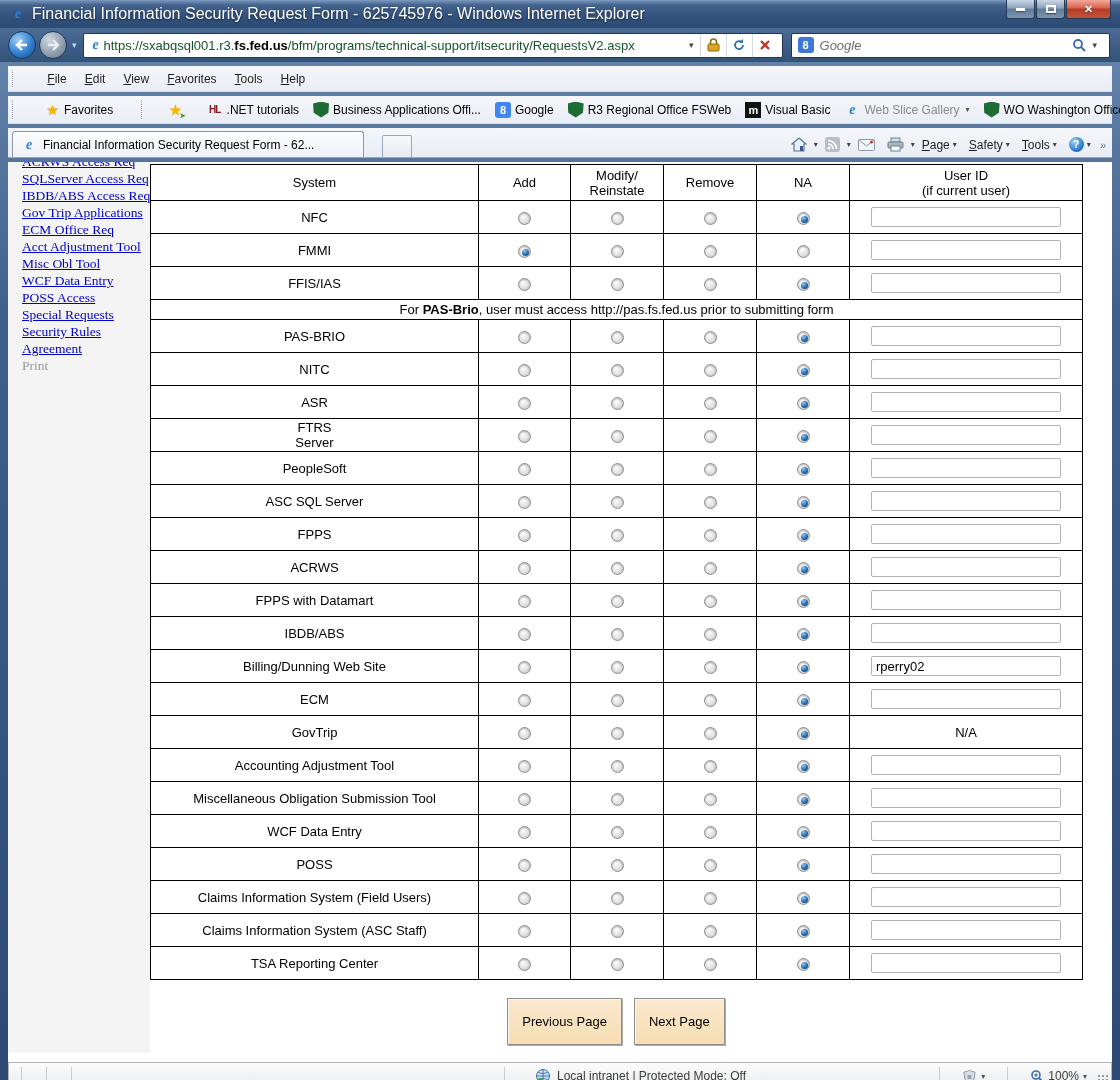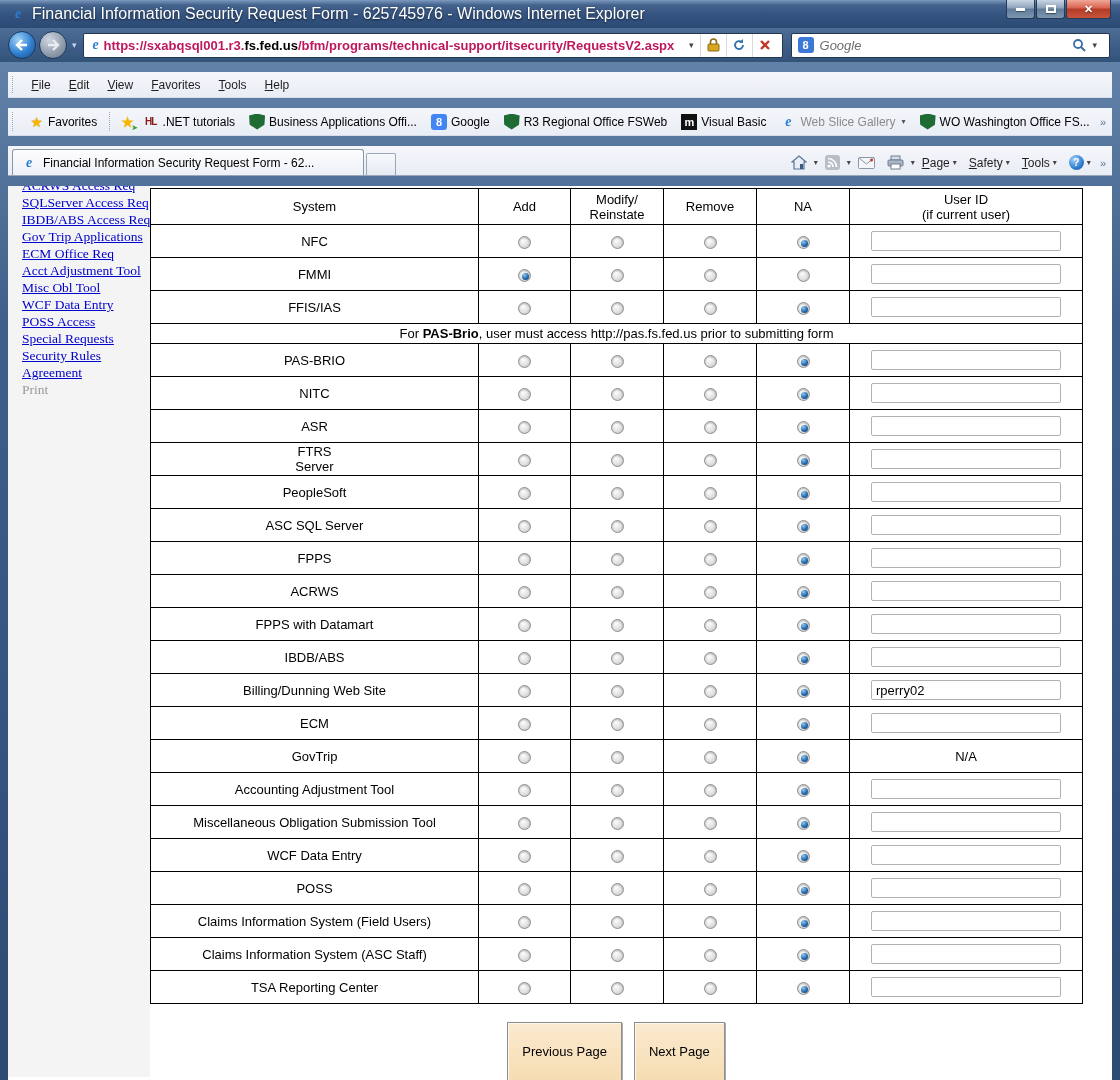--- a/index.html
+++ b/index.html
@@ -25,30 +25,30 @@
   .navbar { height:34px; display:flex; align-items:center; padding:0 10px 0 8px;
     background:linear-gradient(180deg,#4d6d96 0%,#3c5c86 60%,#325478 100%); }
   .nav-circle { width:28px; height:28px; border-radius:50%; display:flex; align-items:center; justify-content:center;
     border:1px solid #1d3永; border:1px solid #1d3a5c; }
   .nav-back { background:radial-gradient(circle at 35% 30%,#9fd1f7,#2f7fd0 55%,#1a4e8c 100%); }
   .nav-fwd { background:radial-gradient(circle at 35% 30%,#cfd8e2,#8d9aa9 60%,#6e7c8c 100%); margin-left:3px; }
   .nav-dd { color:#bcd6ee; font-size:9px; margin:0 6px 0 5px; }
   .addr-bar { flex:0 0 700px; height:25px; background:#fff; border:1px solid #22374f; border-radius:2px;
     display:flex; align-items:center; padding:0 4px; font-size:13px; }
   .addr-url { flex:1; white-space:nowrap; overflow:hidden; }
-  .u-dim { color:#be185d;font-weight:bold; } .u-dom { color:#000; font-weight:bold; }
+  .u-dim { color:#14532d; } .u-dom { color:#000; font-weight:bold; }
   .addr-dd { color:#444; font-size:9px; padding:0 6px; }
   .addr-btn { width:26px; height:23px; display:flex; align-items:center; justify-content:center; border-left:1px solid #d5dbe2; }
   .search-box { margin-left:8px; flex:1; height:25px; background:#fff; border:1px solid #22374f; border-radius:2px;
     display:flex; align-items:center; padding:0 6px; font-size:13px; }
   .search-ph { color:#6e6e6e; font-style:italic; flex:1; }
   .g-badge { width:16px; height:16px; background:#3b78d8; color:#fff; border-radius:3px; font-size:11px; font-weight:bold;
     display:flex; align-items:center; justify-content:center; margin-right:6px; }
   
-  .chrome { background:linear-gradient(180deg,#f4f6fa,#e9edf5); border-bottom:1px solid #d7dde8; margin:10px 8px; position:relative; }
+  .chrome { background:linear-gradient(180deg,#f4f6fa,#e9edf5); border-bottom:1px solid #d7dde8; margin:4px 8px; position:relative;gap:16px; }
   .grip { border-left:1px dotted #9aa7b8; height:70%; margin:0 6px 0 4px; }
   .menubar { height:26px; display:flex; align-items:center; font-size:12px; color:#1e1e1e; }
   .menu-item { padding:3px 9px; cursor:default; }
   .menu-item::first-letter { text-decoration:underline; }
   .favbar { height:28px; display:flex; align-items:center; font-size:12px; }
   .fav-btn { display:flex; align-items:center; gap:5px; padding:3px 8px; }
   .star { color:#f7b500; font-size:14px; text-shadow:0 0 1px #c98f00; }
   .fav-link { display:flex; align-items:center; gap:4px; padding:3px 7px; white-space:nowrap; }
   .fav-link .dd { font-size:8px; color:#555; margin-left:2px; }
   .fav-link.muted .lbl { color:#8a8a8a; }
@@ -89,21 +89,21 @@
   td.note-cell { height:20px; font-size:13px; }
   .radio { width:13px; height:13px; border-radius:50%; display:inline-block; vertical-align:middle;
     background:radial-gradient(circle at 35% 28%,#ffffff,#e2e2e2 55%,#c2c2c2 100%);
     border:1px solid #8f8f8f; box-shadow:inset 0 1px 2px rgba(0,0,0,.25); position:relative; }
   .radio.sel::after { content:""; position:absolute; left:3px; top:3px; width:7px; height:7px; border-radius:50%;
     background:radial-gradient(circle at 35% 28%,#8ec6ee,#1c63a8 60%,#0d3f70 100%); }
   input.uid { width:190px; height:20px; border:1px solid #b2b2b2; border-radius:2px; font-family:"Liberation Sans",sans-serif;
     font-size:13px; padding:0 4px; }
   .uid-text { font-size:13px; }
   .page-btns { width:932px; display:flex; justify-content:center; gap:12px; margin-top:18px; }
-  .pg-btn { font-size:13px; font-family:"Liberation Sans",sans-serif; color:#000; padding:21px 14px;
+  .pg-btn { font-size:13px; font-family:"Liberation Sans",sans-serif; color:#000; padding:15px 14px;
     background:linear-gradient(180deg,#fbead0,#f6dcb2); border:1px solid #8e8e8e;
     box-shadow:inset 1px 1px 0 #fdf6ea, 1px 1px 0 #aaa; cursor:pointer; }
   
   .statusbar { margin:0 8px; height:28px; background:linear-gradient(180deg,#fcfcfc,#e8e9eb);
     border:1px solid #b4b6b9; display:flex; align-items:center; font-size:12px; color:#3b3b3b; }
   .pane-sep { width:1px; height:18px; background:#c9cbce; margin:0 12px; }
   .zone { display:flex; align-items:center; gap:6px; margin-left:18px; }
   .sb-right { margin-left:auto; display:flex; align-items:center; }
   .sb-group { display:flex; align-items:center; gap:4px; padding:0 10px; }
   .sb-dd { font-size:8px; color:#555; }

